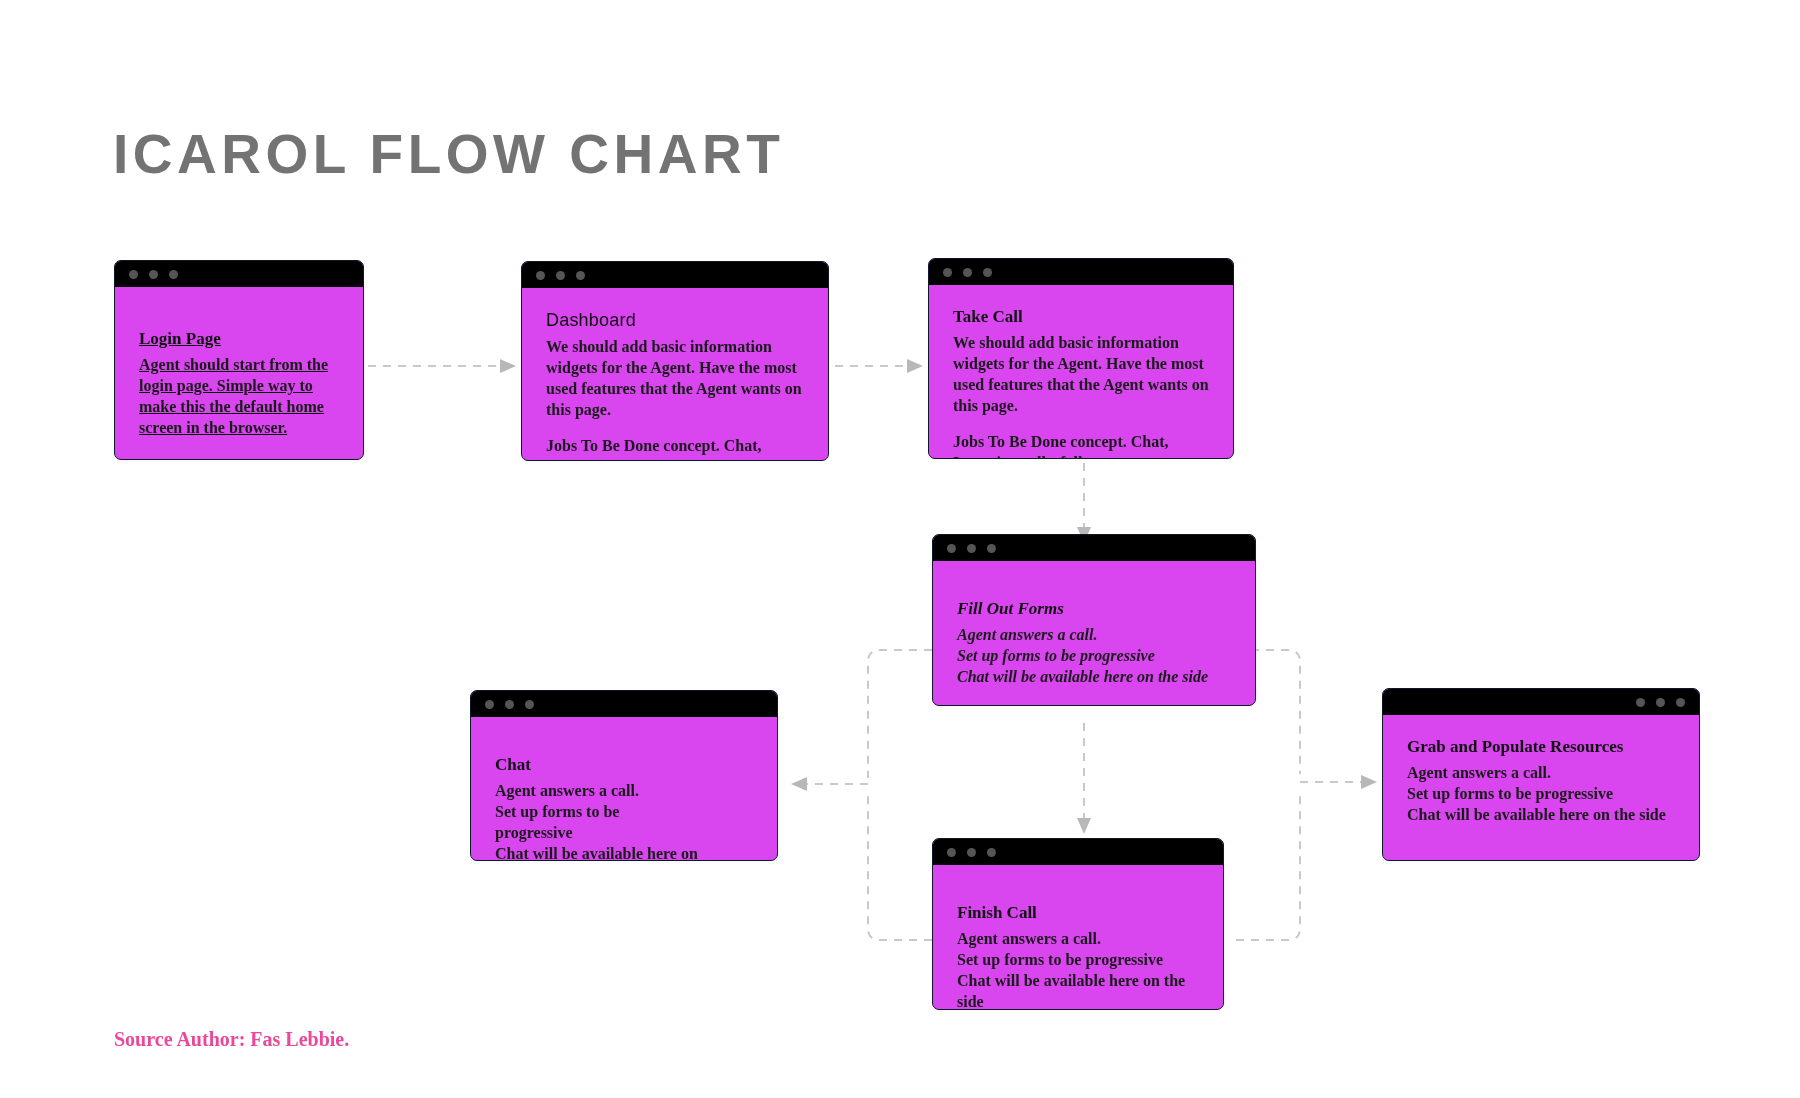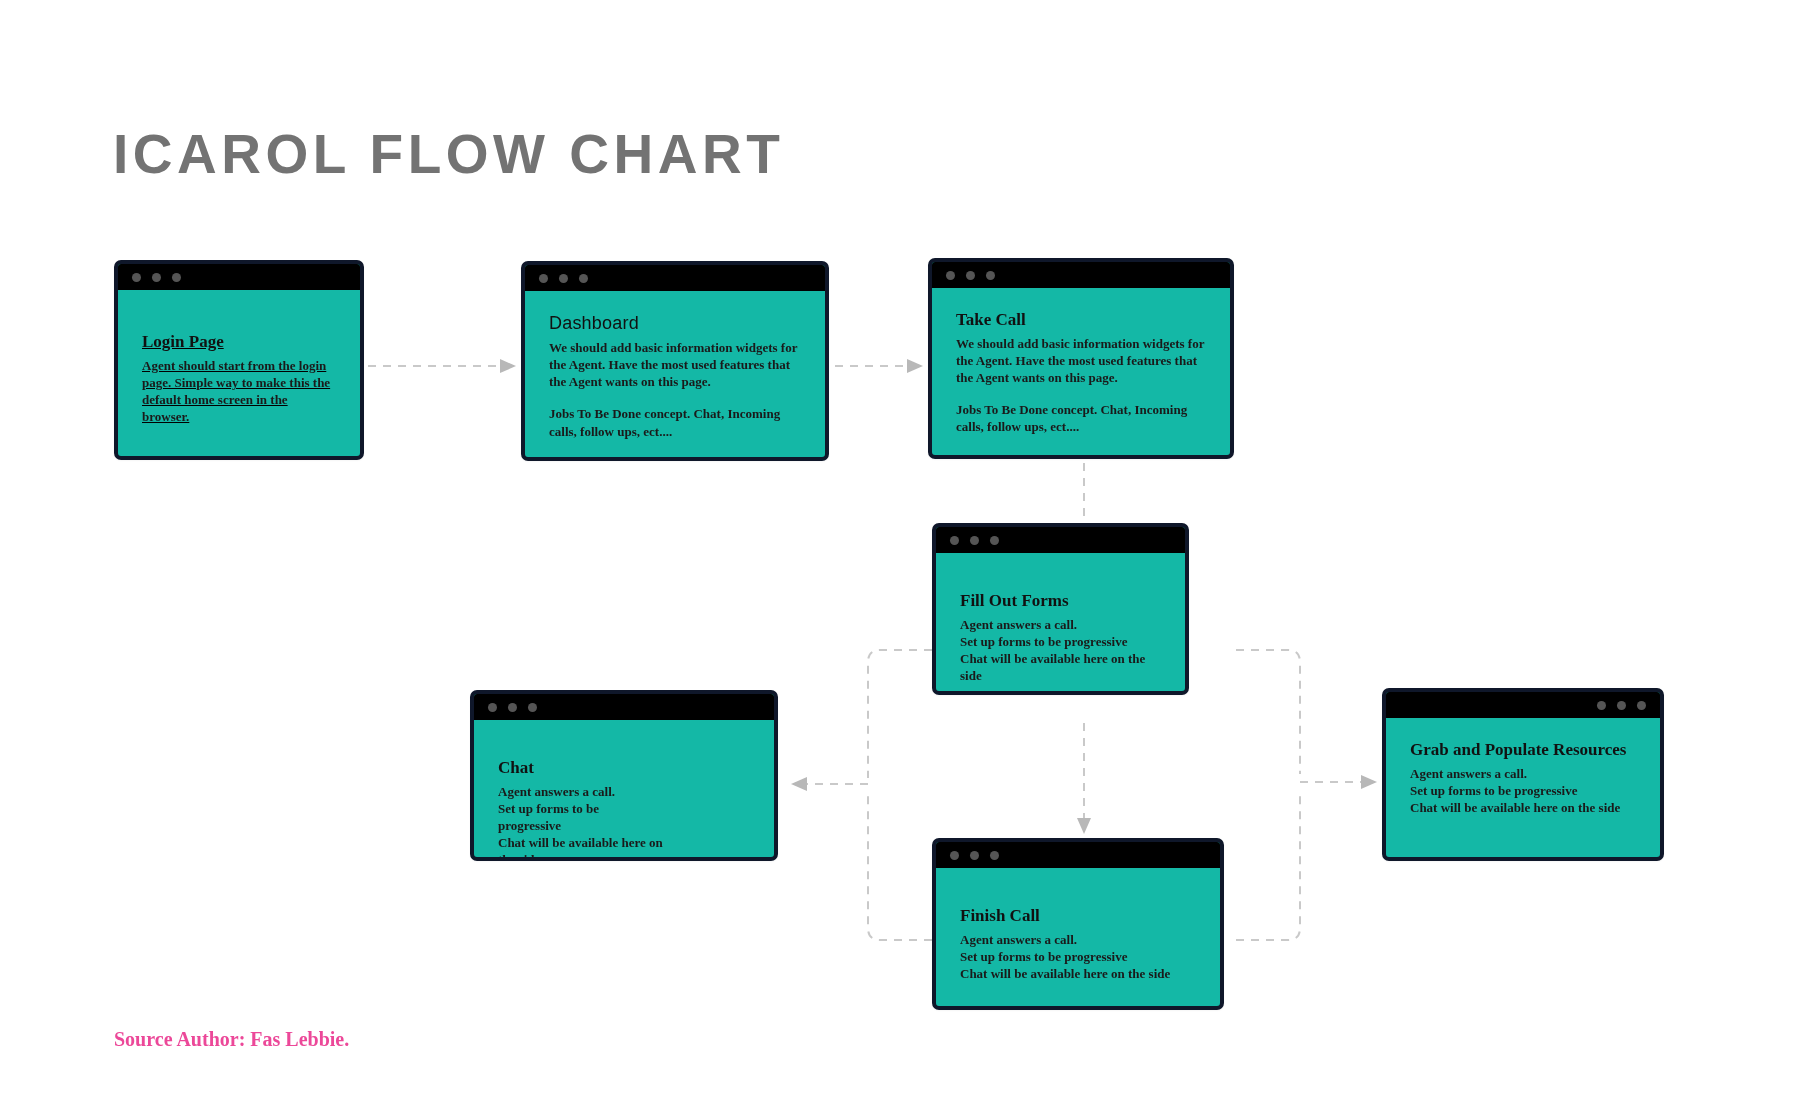--- a/index.html
+++ b/index.html
@@ -50,22 +50,22 @@
     left: 0;
     top: 0;
     width: 1800px;
     height: 1098px;
     pointer-events: none;
   }
 
   
   .card {
     position: absolute;
-    background: #14b8a6;
-    border: 4px solid #0f172a;
+    background: #d946ef;
+    border: 1px solid #0f172a;
     border-radius: 7px;
     overflow: hidden;
     box-shadow: 0 1px 2px rgba(0,0,0,0.04);
   }
 
   .card-chrome {
     height: 26px;
     background: #000000;
     display: flex;
     align-items: center;
@@ -98,46 +98,46 @@
   .card-title.sans {
     font-family: "Liberation Sans", sans-serif;
     font-weight: normal;
     font-size: 18px;
     letter-spacing: 0.2px;
   }
 
   .card-para {
     font-family: "Liberation Serif", serif;
     font-weight: bold;
-    font-size: 13px;
+    font-size: 16px;
     line-height: 1.32;
     color: #1a1a1a;
     white-space: pre-line;
   }
 
   .card-para.gap { margin-top: 15px; }
   .card-title + .card-para { margin-top: 4px; }
 
   
   #card-login        { left: 114px;  top: 260px;  width: 250px;  height: 200px; text-decoration: underline; }
   #card-login .card-body      { padding-top: 42px; }
 
   #card-dashboard    { left: 521px;  top: 261px;  width: 308px;  height: 200px; }
   #card-dashboard .card-body  { padding-top: 22px; }
 
   #card-takecall     { left: 928px;  top: 258px;  width: 306px;  height: 201px; }
   #card-takecall .card-body   { padding-top: 22px; }
 
-  #card-fillout      { left: 932px;  top: 523px;  width: 257px;  height: 172px; }
+  #card-fillout      { left: 932px;  top: 534px;  width: 324px;  height: 172px; font-style: italic; }
   #card-fillout .card-body    { padding-top: 38px; }
 
   #card-chat         { left: 470px;  top: 690px;  width: 308px;  height: 171px; }
   #card-chat .card-body       { padding-top: 38px; }
 
-  #card-grab         { left: 1382px; top: 688px;  width: 282px;  height: 173px; }
+  #card-grab         { left: 1382px; top: 688px;  width: 318px;  height: 173px; }
   #card-grab .card-body       { padding-top: 22px; }
   #card-grab .card-chrome     { justify-content: flex-end; padding-right: 14px; padding-left: 0; }
 
   #card-finish       { left: 932px;  top: 838px;  width: 292px;  height: 172px; }
   #card-finish .card-body     { padding-top: 38px; }
 </style>
 </head>
 <body>
 
 <div id="canvas">

